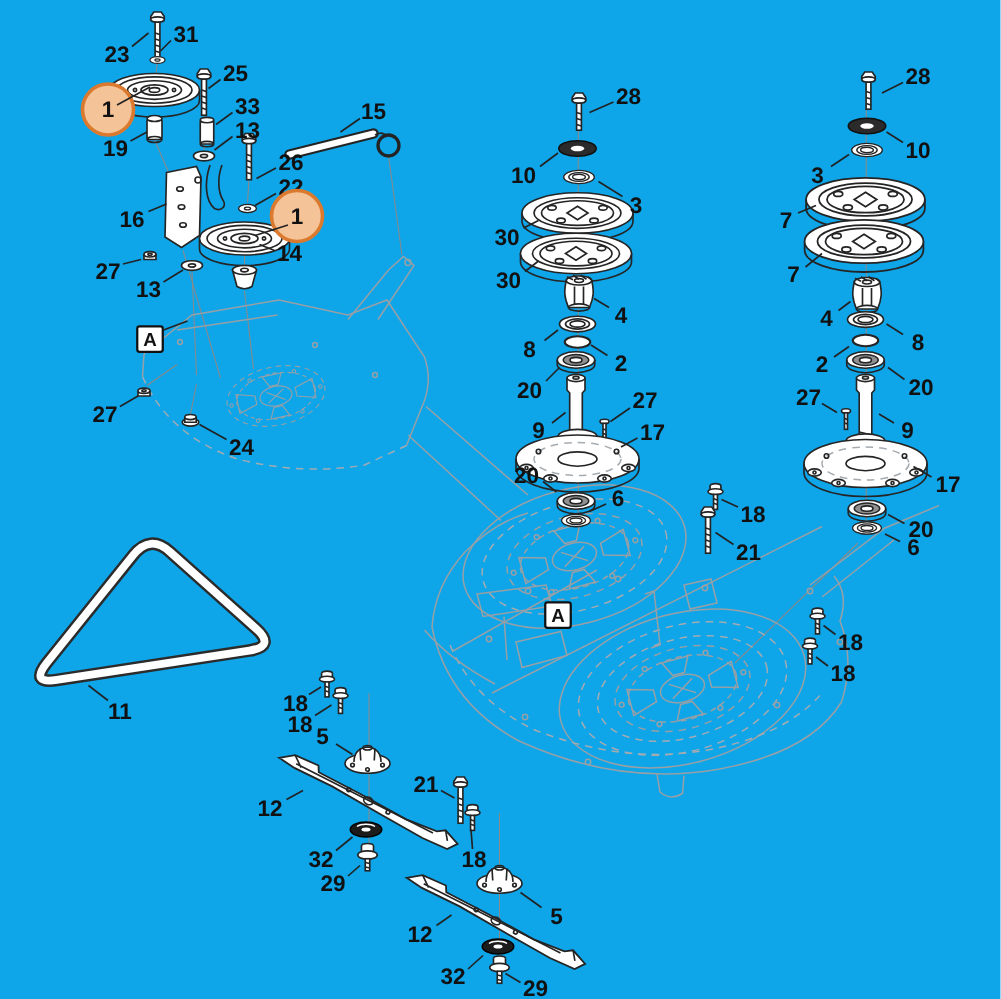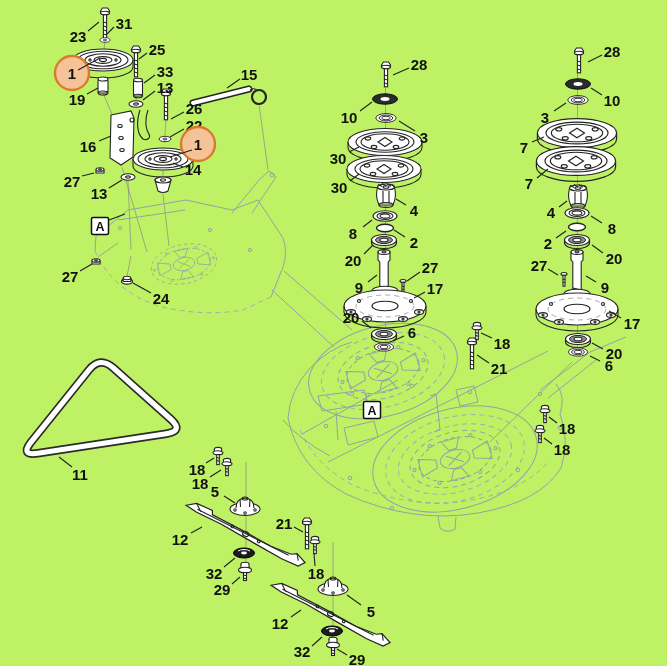--- a/index.html
+++ b/index.html
@@ -1,16 +1,16 @@
 <!DOCTYPE html>
 <html><head>
 <meta charset="utf-8">
 <style>
   html,body{margin:0;padding:0;background:#ffffff;}
-  .canvas{position:relative;width:667px;height:666px;background:#bef264;overflow:hidden;
+  .canvas{position:relative;width:667px;height:666px;background:#0ea5e9;overflow:hidden;
           font-family:"Liberation Sans","DejaVu Sans",sans-serif;}
   svg{display:block;}
   text.lbl{font-family:"Liberation Sans","DejaVu Sans",sans-serif;font-weight:bold;
            font-size:15px;fill:#111;}
   text.lbl-a{font-family:"Liberation Sans","DejaVu Sans",sans-serif;font-weight:bold;
            font-size:12.5px;fill:#111;}
   .part{stroke:#242424;stroke-width:1.1;fill:none;}
   .partf{stroke:#242424;stroke-width:1.1;fill:#ffffff;}
   .deck{stroke:#98a0a6;stroke-width:1;fill:none;}
   .deckd{stroke:#a4abb1;stroke-width:1;fill:none;stroke-dasharray:5 4;}

